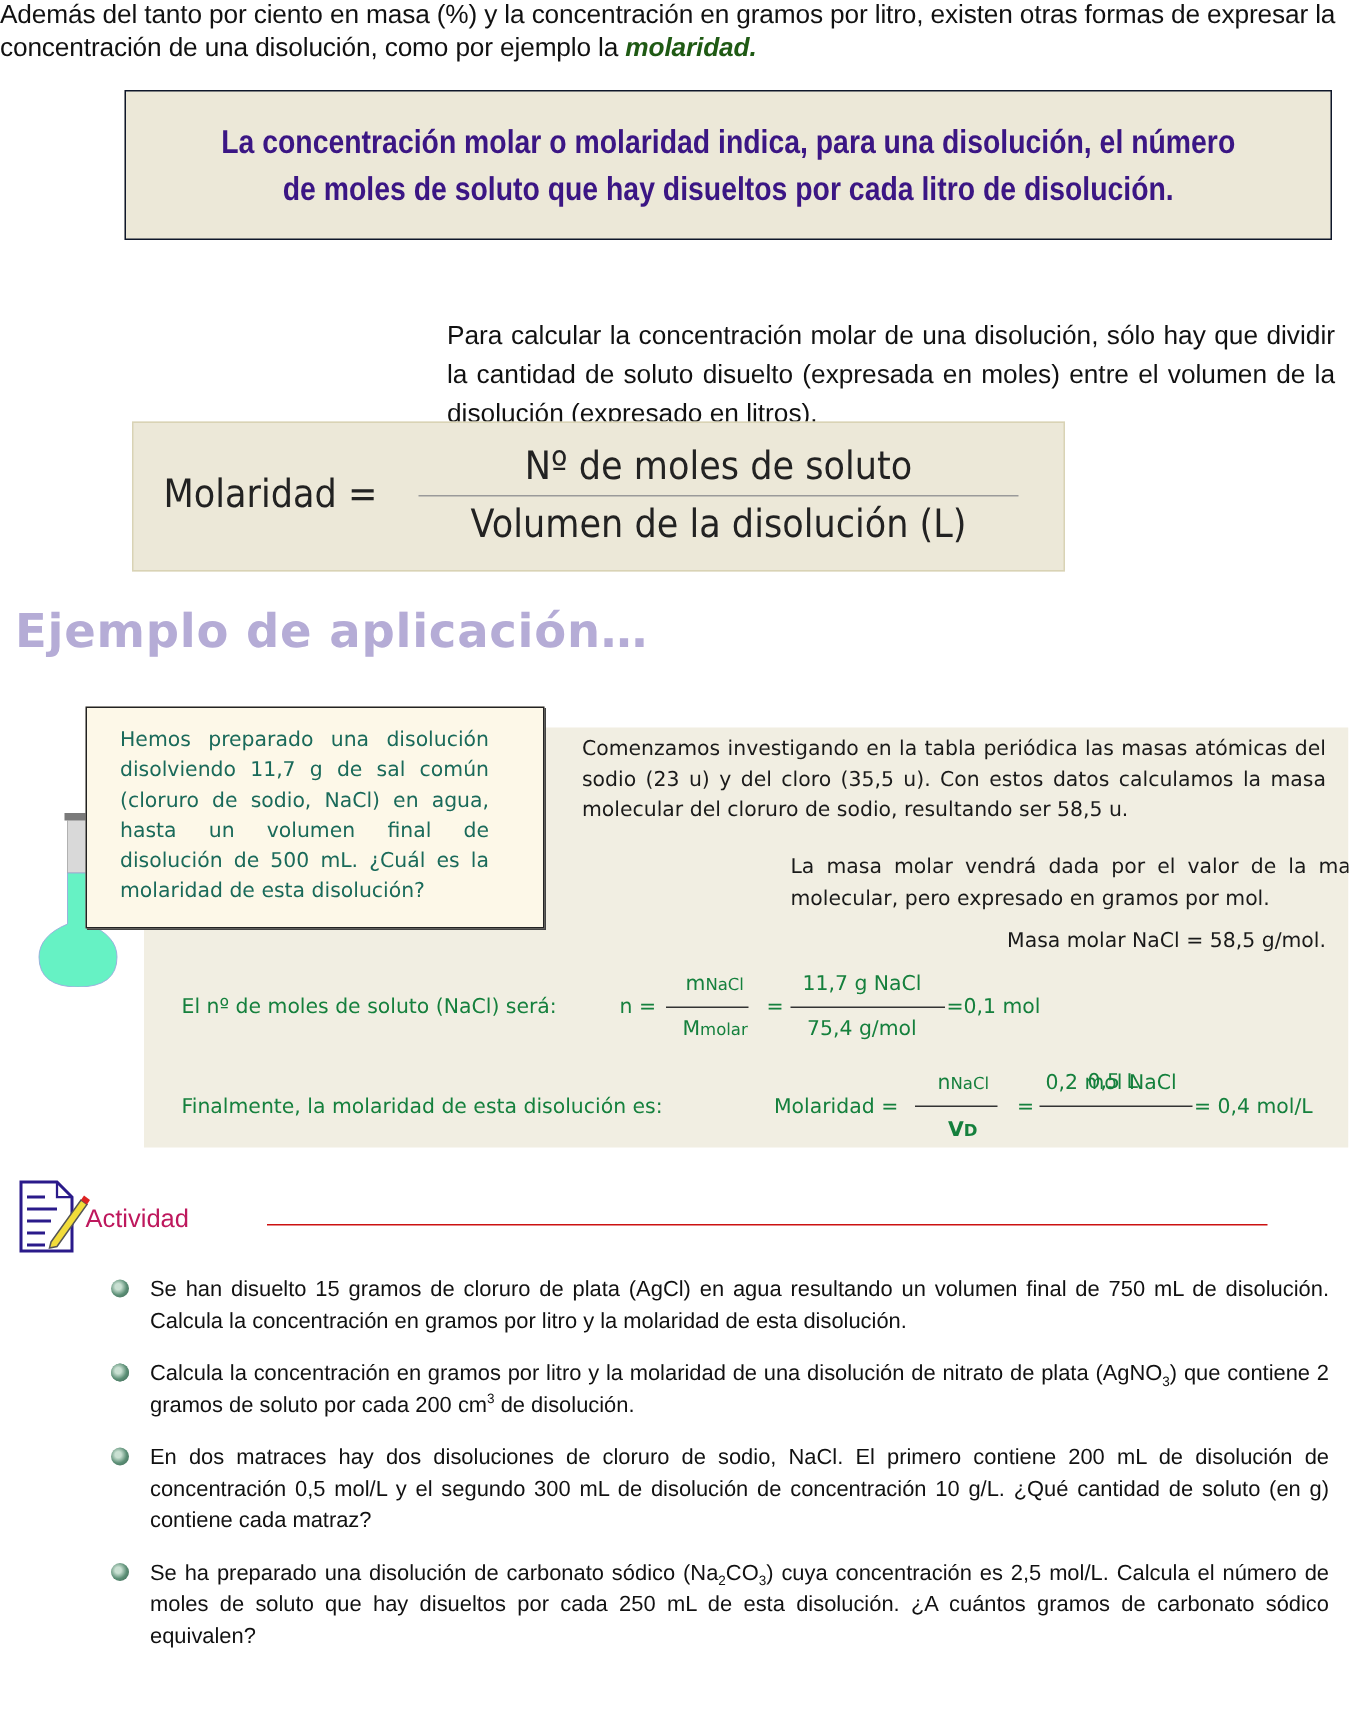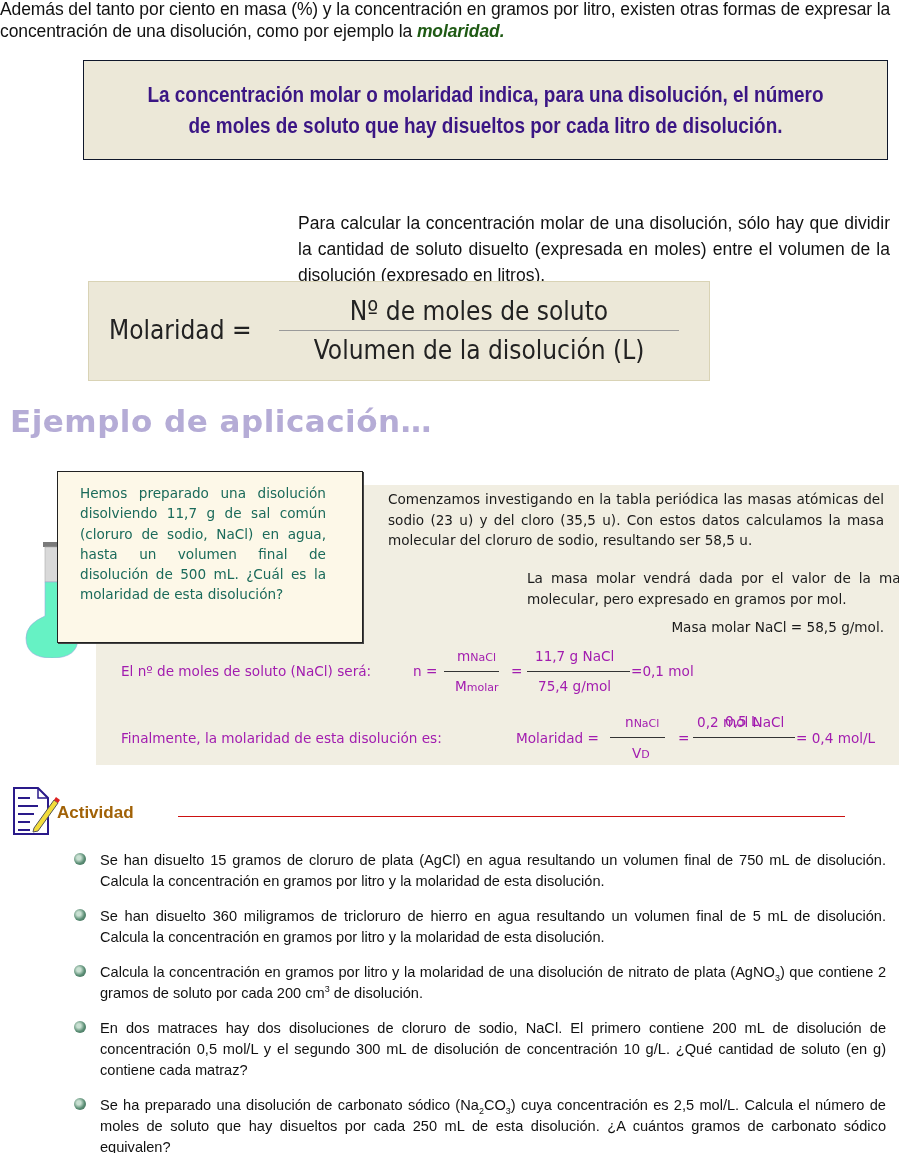--- a/index.html
+++ b/index.html
@@ -24,30 +24,30 @@
   .formbox .bar { position: absolute; left: 190px; width: 400px; top: 48px; height: 1px; background: #9a9a9a; }
   .formbox .den { position: absolute; left: 190px; width: 400px; top: 53px; text-align: center;
                   font-size: 26px; color: #222; font-family: "DejaVu Sans", sans-serif; transform: scaleX(0.9); }
   .example-title { left: 10px; top: 403px; font-size: 31px; font-weight: bold; color: #b5acd6;
                    font-family: "DejaVu Sans", sans-serif; letter-spacing: 0.5px; }
   .panel { left: 96px; top: 485px; width: 803px; height: 280px; background: #f1eee2; }
   .panel-text { font-family: "DejaVu Sans", sans-serif; font-size: 13.6px; color: #1a1a1a; line-height: 20.5px; }
   .p1 { left: 388px; top: 489px; width: 496px; text-align: justify; }
   .p2 { left: 495px; top: 568px; width: 389px; text-align: justify; margin-left: 32px; }
   .p3 { left: 600px; top: 617px; width: 284px; text-align: right; }
-  .qbox { left: 57px; top: 471px; width: 306px; height: 172px; background: #fdf8e8;
+  .qbox { left: 57px; top: 471px; width: 306px; height: 148px; background: #fdf8e8;
           border: 1px solid #222; box-sizing: border-box; box-shadow: 1px 1px 0 #444; }
   .qbox .q { position: absolute; left: 22px; top: 11px; width: 246px; font-family: "DejaVu Sans", sans-serif;
              font-size: 13.6px; line-height: 20.3px; color: #1a6a5a; text-align: justify; }
   .flask { left: 24px; top: 542px; width: 56px; height: 116px; }
-  .eq { font-family: "DejaVu Sans", sans-serif; font-size: 13.6px; color: #a21caf; white-space: nowrap; text-align: right; }
+  .eq { font-family: "DejaVu Sans", sans-serif; font-size: 13.6px; color: #15803d; white-space: nowrap; text-align: right; }
   .frac-line { position: absolute; height: 1px; background: #333; }
   .small { font-size: 11px; }
   .actividad-icon { left: 12px; top: 786px; width: 50px; height: 50px; }
-  .actividad-label { left: 57px; top: 803px; font-size: 17px; font-weight: bold; color: #a16207; }
+  .actividad-label { left: 57px; top: 803px; font-size: 17px; font-weight: normal; color: #be185d; }
   .actividad-rule { left: 178px; top: 816px; width: 667px; height: 1px; background: #cc1111; }
   .items { left: 74px; top: 850px; width: 812px; }
   .item { position: relative; padding-left: 26px; font-size: 14.6px; line-height: 21px; text-align: justify;
           margin-bottom: 14px; color: #111; }
   .item .bullet { position: absolute; left: 0; top: 3px; width: 12px; height: 12px; border-radius: 50%;
                   background: radial-gradient(circle at 40% 40%, #c9e0d2 0 20%, #5c8f76 55%, #3a6350 100%); }
   sub, sup { font-size: 9px; line-height: 0; }
 </style>
 </head>
 <body>
@@ -96,21 +96,21 @@
 <div class="abs eq" style="left:511px; top:663px;">=</div>
 <div class="abs eq" style="left:535px; top:648px;">11,7 g NaCl</div>
 <div class="frac-line" style="left:527px; top:671px; width:103px;"></div>
 <div class="abs eq" style="left:538px; top:678px;">75,4 g/mol</div>
 <div class="abs eq" style="left:631px; top:663px;">=0,1 mol</div>
 
 <div class="abs eq" style="left:121px; top:730px;">Finalmente, la molaridad de esta disolución es:</div>
 <div class="abs eq" style="left:516px; top:730px;">Molaridad =</div>
 <div class="abs eq" style="left:625px; top:714px;"><span>n</span><span class="small">NaCl</span></div>
 <div class="frac-line" style="left:610px; top:737px; width:55px;"></div>
-<div class="abs eq" style="left:632px; top:745px;"><span>V</span><span class="small">D</span></div>
+<div class="abs eq" style="left:632px; top:745px;font-weight:bold;"><span>V</span><span class="small">D</span></div>
 <div class="abs eq" style="left:678px; top:730px;">=</div>
 <div class="abs eq" style="left:697px; top:714px;">0,2 mol NaCl</div>
 <div class="frac-line" style="left:693px; top:737px; width:102px;"></div>
 <div class="abs eq" style="left:725px; top:713px;">0,5 L</div>
 <div class="abs eq" style="left:796px; top:730px;">= 0,4 mol/L</div>
 
 <svg class="abs actividad-icon" viewBox="0 0 50 50">
   <path d="M2 2 L26 2 L36 12 L36 48 L2 48 Z" fill="#fff" stroke="#2a1a8a" stroke-width="2"></path>
   <path d="M26 2 L26 12 L36 12" fill="none" stroke="#2a1a8a" stroke-width="1.5"></path>
   <line x1="6" y1="12" x2="18" y2="12" stroke="#2a1a8a" stroke-width="2"></line>
@@ -124,21 +124,20 @@
 <div class="abs actividad-label">Actividad</div>
 <div class="abs actividad-rule"></div>
 
 <div class="abs items">
   <div class="item">
     <span class="bullet"></span>
     <span>Se han disuelto 15 gramos de cloruro de plata (AgCl) en agua resultando un volumen final de 750 mL de disolución. Calcula la concentración en gramos por litro y la molaridad de esta disolución.</span>
   </div>
   <div class="item">
     <span class="bullet"></span>
-    <span>Se han disuelto 360 miligramos de tricloruro de hierro en agua resultando un volumen final de 5 mL de disolución. Calcula la concentración en gramos por litro y la molaridad de esta disolución.</span>
   </div>
   <div class="item">
     <span class="bullet"></span>
     <span>Calcula la concentración en gramos por litro y la molaridad de una disolución de nitrato de plata (AgNO</span><sub>3</sub><span>) que contiene 2 gramos de soluto por cada 200 cm</span><sup>3</sup><span> de disolución.</span>
   </div>
   <div class="item">
     <span class="bullet"></span>
     <span>En dos matraces hay dos disoluciones de cloruro de sodio, NaCl. El primero contiene 200 mL de disolución de concentración 0,5 mol/L y el segundo 300 mL de disolución de concentración 10 g/L. ¿Qué cantidad de soluto (en g) contiene cada matraz?</span>
   </div>
   <div class="item">

